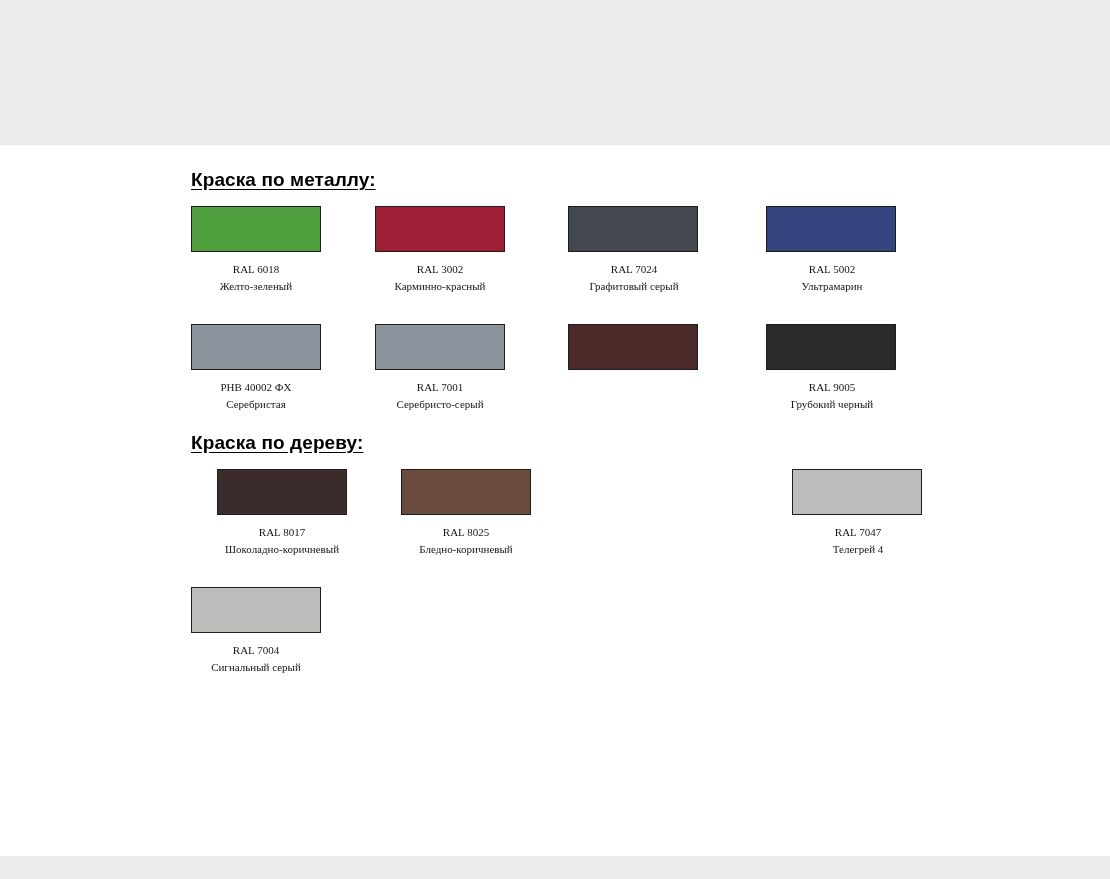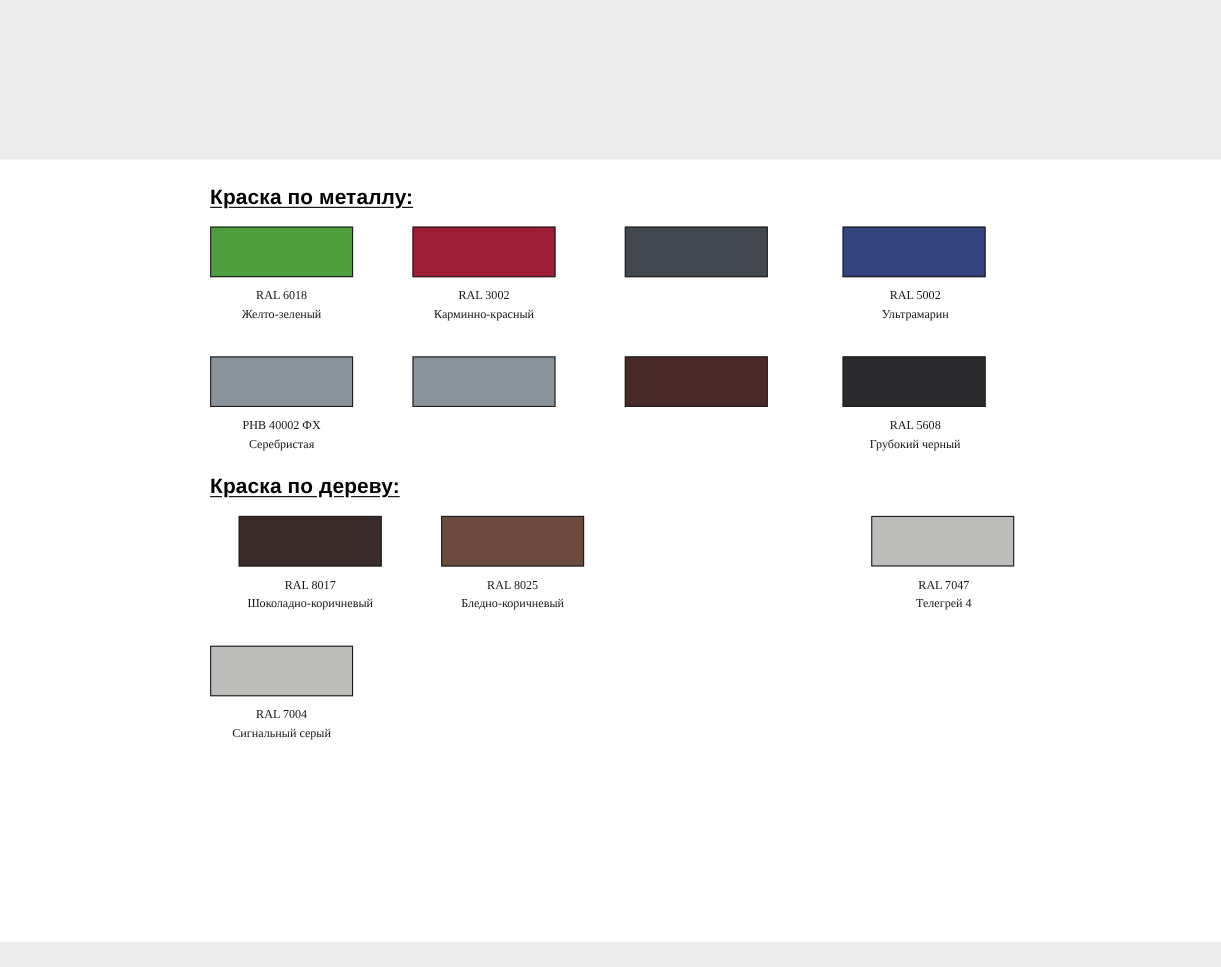--- a/index.html
+++ b/index.html
@@ -113,48 +113,56 @@
       </div>
       <div class="cell col-1">
         <div class="swatch" style="background:#9e1f35;"></div>
         <div class="caption">
           <span class="code">RAL 3002</span>
           <span class="name">Карминно-красный</span>
         </div>
       </div>
       <div class="cell col-2">
         <div class="swatch" style="background:#434750;"></div>
+        <div class="caption">
+          <span class="code">RAL 7024</span>
+          <span class="name">Графитовый серый</span>
+        </div>
       </div>
       <div class="cell col-3">
         <div class="swatch" style="background:#34447e;"></div>
         <div class="caption">
           <span class="code">RAL 5002</span>
           <span class="name">Ультрамарин</span>
         </div>
       </div>
     </div>
 
     <div class="row row-m2">
       <div class="cell col-0">
         <div class="swatch" style="background:#8a939c;"></div>
         <div class="caption">
           <span class="code">РНВ 40002 ФХ</span>
           <span class="name">Серебристая</span>
         </div>
       </div>
       <div class="cell col-1">
         <div class="swatch" style="background:#8a939c;"></div>
+        <div class="caption">
+          <span class="code">RAL 7001</span>
+          <span class="name">Серебристо-серый</span>
+        </div>
       </div>
       <div class="cell col-2">
         <div class="swatch" style="background:#4a2a28;"></div>
       </div>
       <div class="cell col-3">
         <div class="swatch" style="background:#2a2a2c;"></div>
         <div class="caption">
-          <span class="code">RAL 5608</span>
+          <span class="code">RAL 9005</span>
           <span class="name">Грубокий черный</span>
         </div>
       </div>
     </div>
 
     <div class="section-heading heading-wood">Краска по дереву:</div>
 
     <div class="row row-w1">
       <div class="cell col-0">
         <div class="swatch" style="background:#3b2c2b;"></div>

